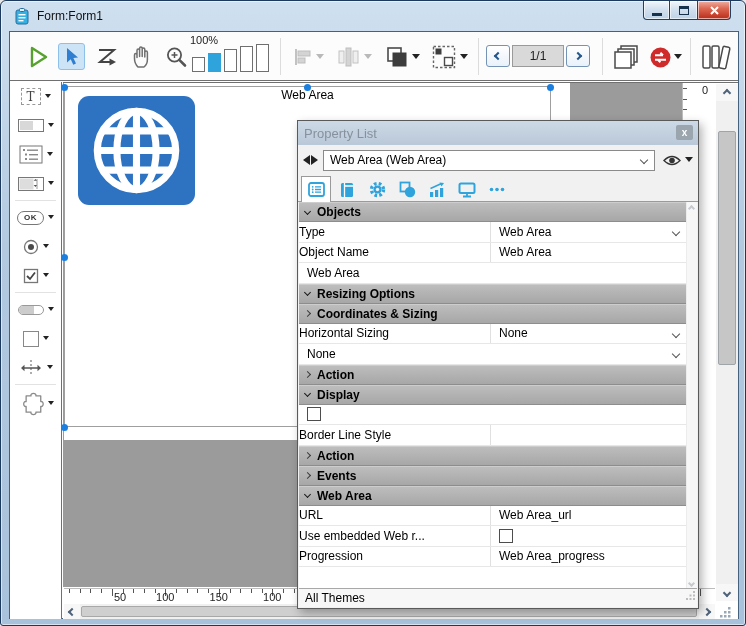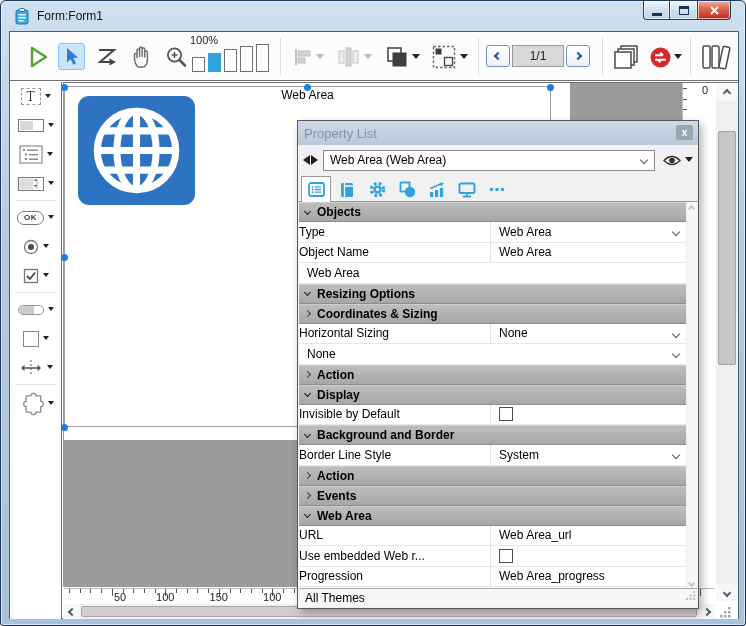--- a/index.html
+++ b/index.html
@@ -622,35 +622,26 @@
           </div>
           <div class="sechdr">
             <span class="schev col"></span>
             <span>Action</span>
           </div>
           <div class="sechdr">
             <span class="schev"></span>
             <span>Display</span>
           </div>
           <div class="prow">
-            <div class="plabel">Invisible by Default</div>
             <div class="pval">
               <span class="pcheck"></span>
             </div>
           </div>
-          <div class="sechdr">
-            <span class="schev"></span>
-            <span>Background and Border</span>
-          </div>
           <div class="prow">
             <div class="plabel">Border Line Style</div>
-            <div class="pval">
-              <span>System</span>
-              <span class="chev"></span>
-            </div>
           </div>
           <div class="sechdr">
             <span class="schev col"></span>
             <span>Action</span>
           </div>
           <div class="sechdr">
             <span class="schev col"></span>
             <span>Events</span>
           </div>
           <div class="sechdr">

